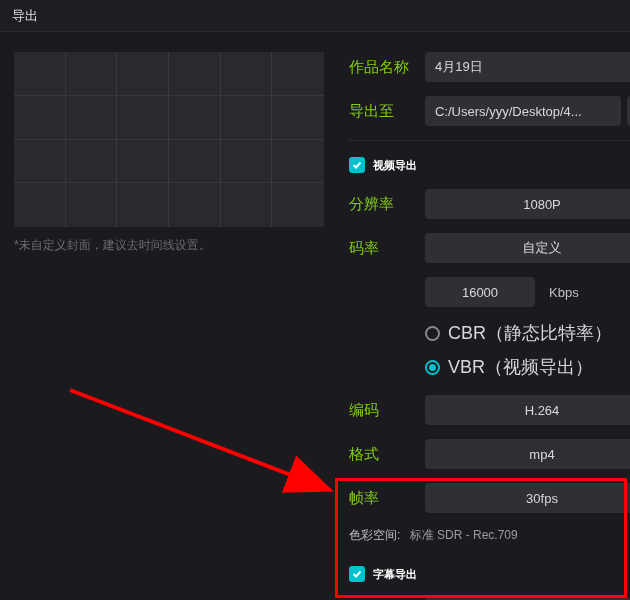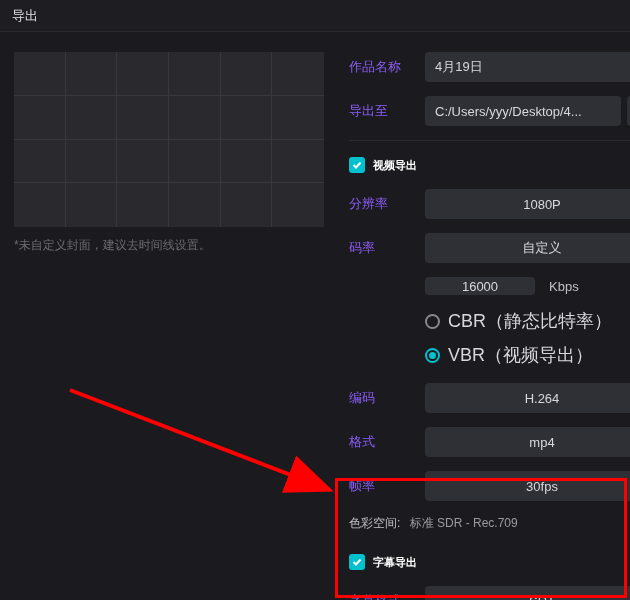--- a/index.html
+++ b/index.html
@@ -55,22 +55,22 @@
     padding: 20px 10px 0 14px;
     position: relative;
   }
   .form-row {
     display: flex;
     align-items: center;
     margin-bottom: 14px;
   }
   .form-label {
     width: 76px;
-    color: #8b5cf6;
-    font-size: 13px;
+    color: #84cc16;
+    font-size: 15px;
   }
   .text-input {
     flex: 1;
     background: #2f2f36;
     border: none;
     border-radius: 4px;
     height: 30px;
     padding: 0 10px;
     color: #d8d8dc;
     font-size: 13px;
@@ -119,21 +119,21 @@
     border-radius: 4px;
     display: flex;
     align-items: center;
     justify-content: center;
     position: relative;
     color: #d8d8dc;
     cursor: pointer;
   }
   .num-input {
     width: 110px;
-    height: 18px;
+    height: 30px;
     background: #2f2f36;
     border: none;
     border-radius: 4px;
     text-align: center;
     color: #d8d8dc;
     font-size: 13px;
     margin-left: 76px;
   }
   .unit {
     margin-left: 14px;

